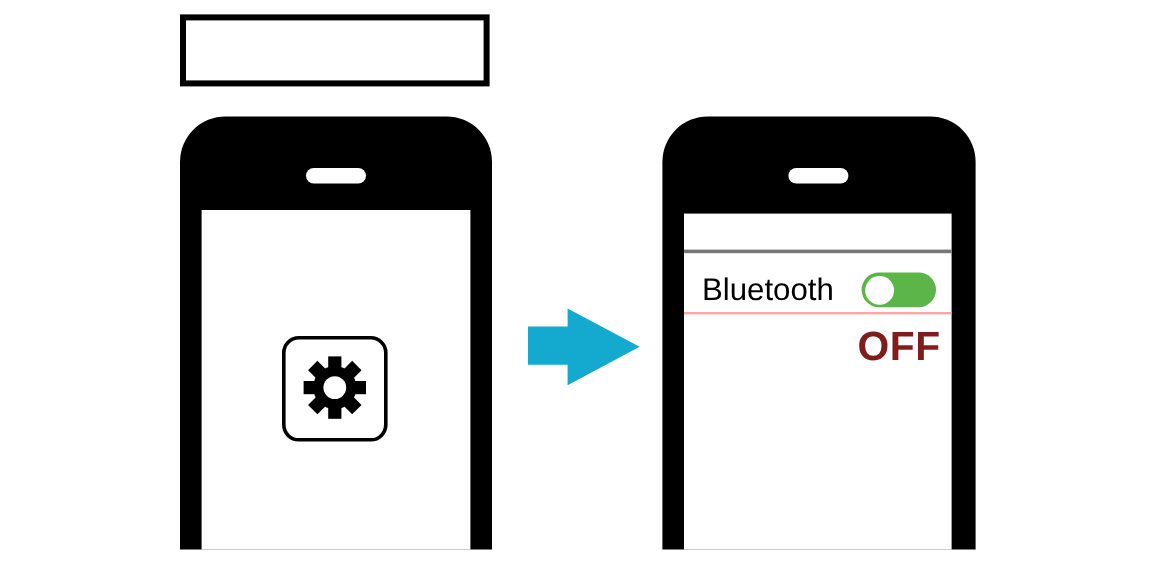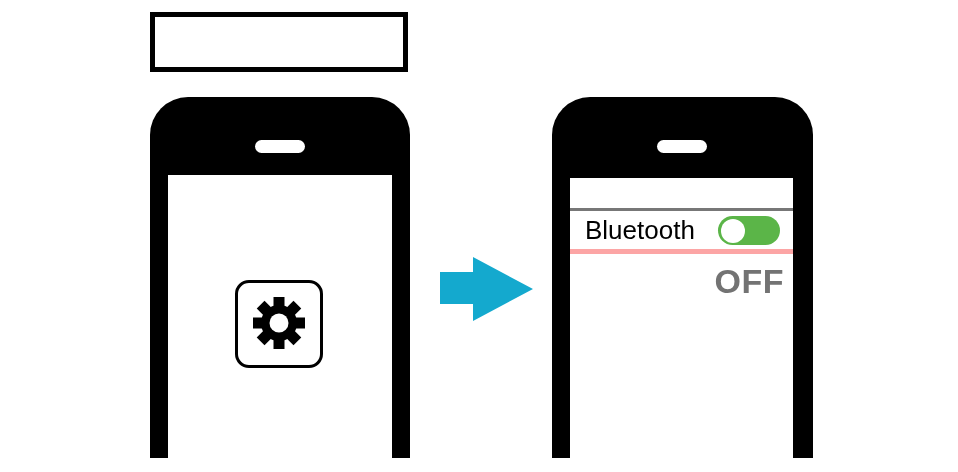--- a/index.html
+++ b/index.html
@@ -31,36 +31,36 @@
   .app-icon{
     position:absolute;left:67px;top:105px;width:88px;height:88px;
     box-sizing:border-box;border:3px solid #000;border-radius:14px;background:#fff;
     display:flex;align-items:center;justify-content:center;padding:0;cursor:pointer;
   }
   
   .arrow{position:absolute;left:440px;top:257px;}
   
   .statusbar{height:30px;border-bottom:3px solid #777777;}
   .bt-row{
-    height:37px;border-bottom:5px solid #fca5a5;
+    height:37px;border-bottom:2px solid #fca5a5;
     display:flex;align-items:center;justify-content:space-between;
-    padding:1px 13px 0 15px;
+    padding:12px 13px 0 15px;
   }
   .bt-label{font-size:26px;color:#000;white-space:nowrap;}
   .toggle{
     width:62px;height:29px;border-radius:15px;background:#5BB548;
     position:relative;cursor:pointer;flex:0 0 auto;
   }
   .toggle .knob{
     position:absolute;left:3px;top:2.5px;width:24px;height:24px;
     border-radius:50%;background:#fff;
   }
   .state-text{
     margin-top:10px;padding-right:9px;text-align:right;
-    font-size:34px;font-weight:bold;color:#737373;line-height:1;
+    font-size:34px;font-weight:bold;color:#7f1d1d;line-height:1;
     letter-spacing:0.5px;
   }
 </style>
 </head>
 <body>
 
 <div class="canvas">
 
   <div class="caption-box"></div>
 

